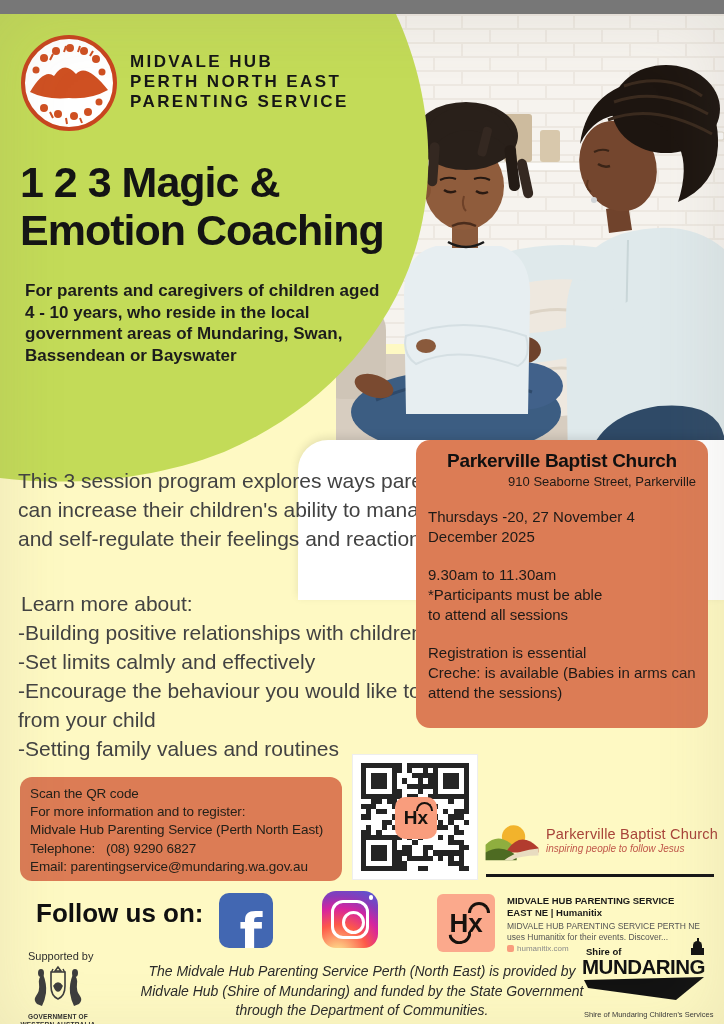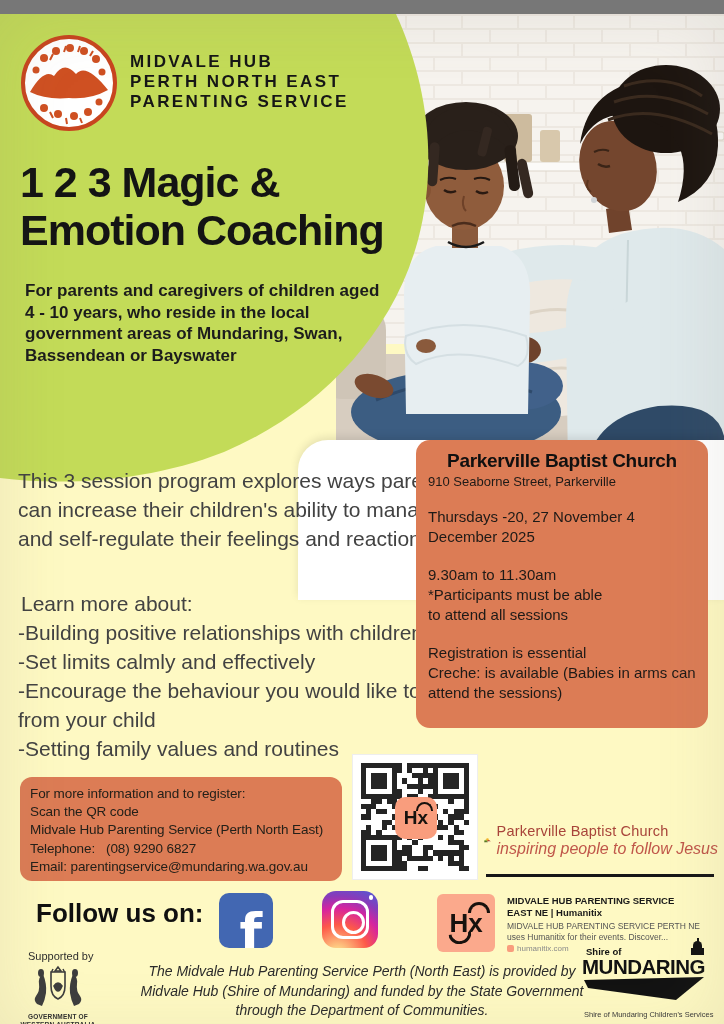--- a/index.html
+++ b/index.html
@@ -25,21 +25,21 @@
 
   
   .intro{left:18px;top:452px;width:448px;font-size:21px;line-height:29px;color:#424242;}
   .learn{left:18px;top:575px;width:448px;font-size:21px;line-height:29px;color:#424242;}
   .learn .ln{padding-left:3px;}
 
   
   .venue-box{left:416px;top:426px;width:292px;height:288px;background:#dc7c55;border-radius:14px;
           box-sizing:border-box;padding:10px 12px;color:#1e1a17;}
   .venue-name{font-size:19px;font-weight:800;text-align:center;letter-spacing:-.3px;white-space:nowrap;color:#101010;}
-  .venue-address{font-size:13px;text-align:left;margin-top:2px;white-space:nowrap;}
+  .venue-address{font-size:13px;text-align:right;margin-top:2px;white-space:nowrap;}
   .venue-para{font-size:15px;line-height:20px;margin-top:18px;width:270px;}
   .preline{white-space:pre-line;}
 
   
   .contact-box{left:20px;top:763px;width:322px;height:104px;background:#dc7c55;border-radius:12px;
           box-sizing:border-box;padding:8px 8px 8px 10px;color:#242019;}
   .contact-box .cl{font-size:13.5px;line-height:18.2px;white-space:pre;letter-spacing:-.1px;}
 
   
   .qr-box{left:352px;top:740px;width:126px;height:126px;background:#fff;border:1px solid #eee;
@@ -49,21 +49,21 @@
   .qr-grid i.on{background:#242424;}
   .qr-center{position:absolute;left:42px;top:42px;width:42px;height:42px;background:#f99d7d;border-radius:10px;
           display:flex;align-items:center;justify-content:center;font-weight:800;font-size:19px;color:#17120e;}
   .hx-arc{position:absolute;width:13px;height:7px;border:2.5px solid #17120e;border-bottom:none;
           border-radius:13px 13px 0 0;right:4px;top:5px;}
 
   
   .pbc-logo{left:484px;top:800px;width:234px;height:68px;}
   .pbc-row{display:flex;align-items:center;gap:6px;}
   .pbc-text .n{font-size:14.5px;color:#a8443a;letter-spacing:.2px;white-space:nowrap;}
-  .pbc-text .t{font-size:16px;font-style:italic;color:#c0574a;white-space:nowrap;margin-top:1px;}
+  .pbc-text .t{font-size:10px;font-style:italic;color:#c0574a;white-space:nowrap;margin-top:1px;}
   .pbc-rule{position:absolute;left:2px;top:60px;width:228px;height:3px;background:#161616;}
 
   
   .follow-label{left:36px;top:884px;font-size:26px;font-weight:800;color:#101010;}
   .fb-icon{left:219px;top:879px;width:54px;height:55px;background:#4267b2;border-radius:10px;overflow:hidden;}
   .fb-f{position:absolute;bottom:-14px;right:11px;color:#fff;font-size:52px;font-weight:700;
         font-family:"DejaVu Sans",sans-serif;}
   .ig-icon{left:322px;top:877px;width:56px;height:57px;border-radius:14px;
         background:radial-gradient(circle at 28% 112%, #fdf497 0%, #fd5949 40%, #d6249f 62%, #8a3ab9 78%, #4f5bd5 98%);}
   .ig-cam{position:absolute;inset:9px;border:3.5px solid #fff;border-radius:12px;}
@@ -229,22 +229,22 @@
     <div class="venue-address">910 Seaborne Street, Parkerville</div>
     <div class="venue-para">Thursdays -20, 27 November 4 December 2025</div>
     <div class="venue-para preline">9.30am to 11.30am
 *Participants must be able
 to attend all sessions</div>
     <div class="venue-para preline">Registration is essential
 Creche: is available (Babies in arms can attend the sessions)</div>
   </div>
 
   <div class="layer contact-box">
+    <div class="cl">Scan the QR code</div>
     <div class="cl">For more information and to register:</div>
-    <div class="cl">Scan the QR code</div>
     <div class="cl">Midvale Hub Parenting Service (Perth North East)</div>
     <div class="cl">Telephone:   (08) 9290 6827</div>
     <div class="cl">Email: parentingservice@mundaring.wa.gov.au</div>
   </div>
 
   <div class="layer qr-box">
     <div class="qr-grid">
         <i class="on"></i>
         <i class="on"></i>
         <i class="on"></i>

